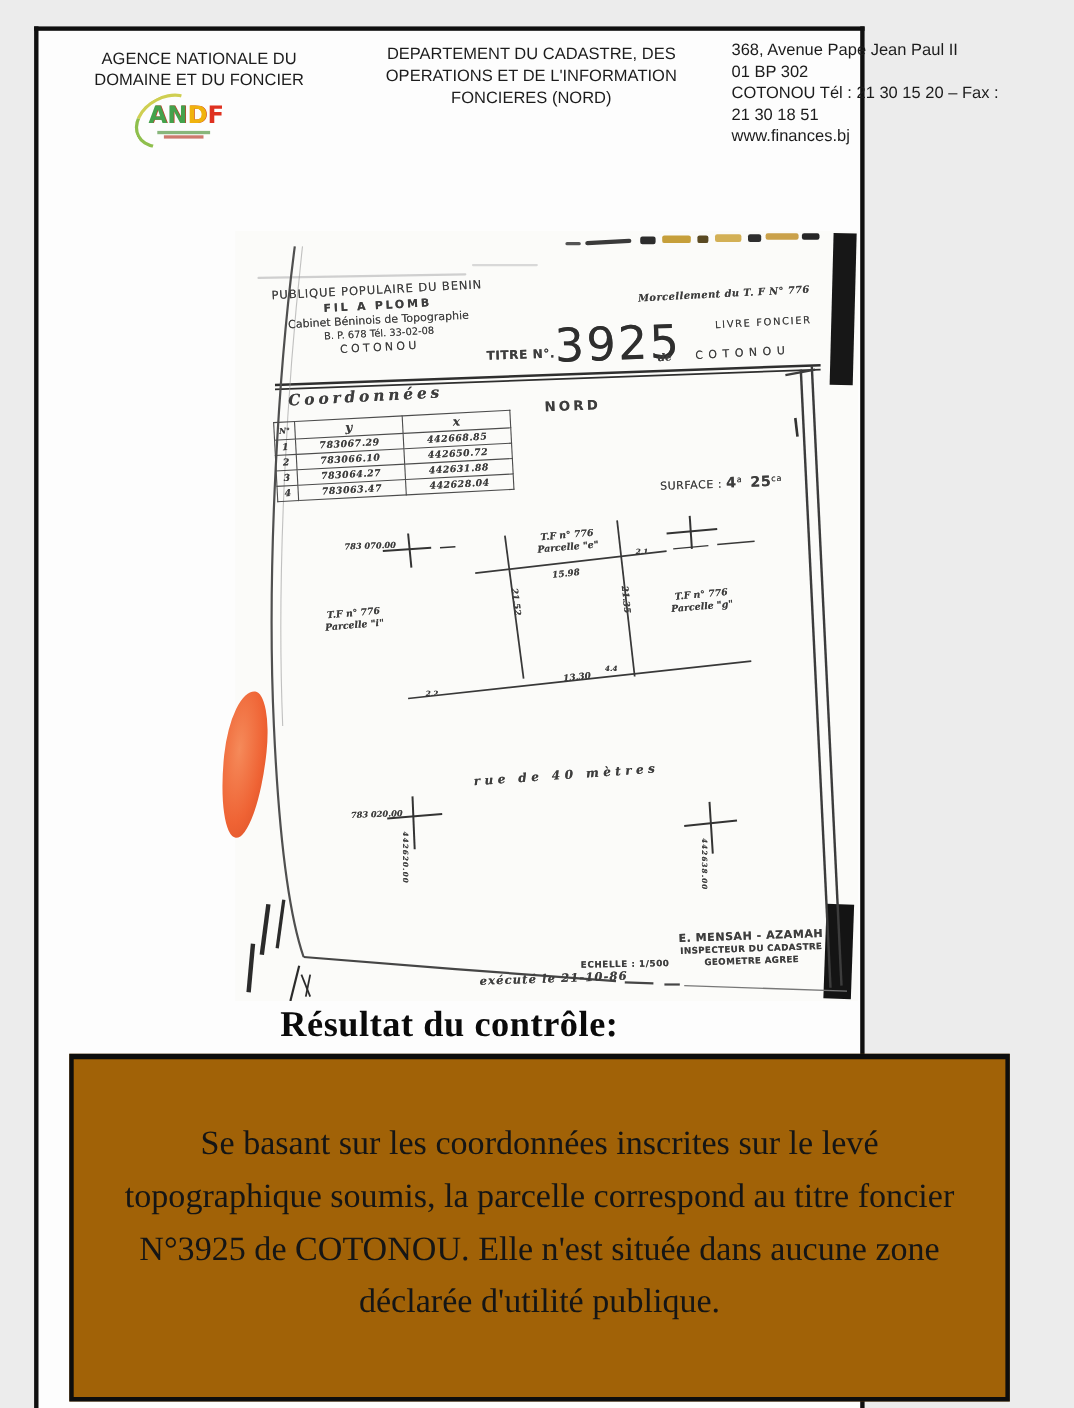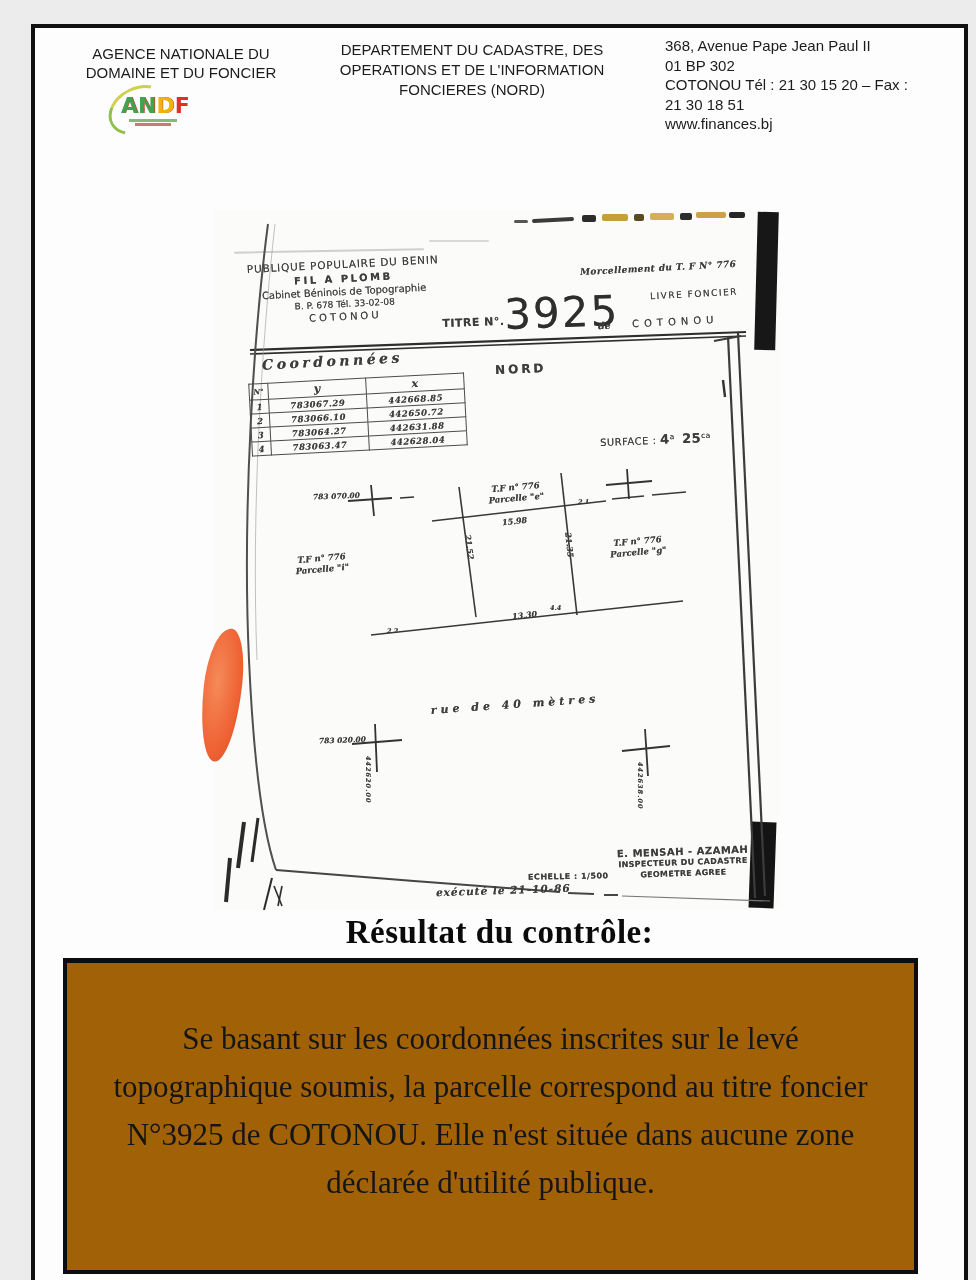--- a/index.html
+++ b/index.html
@@ -1,27 +1,27 @@
 <!DOCTYPE html>
 <html><head>
 <meta charset="utf-8">
 <style>
   * { margin:0; padding:0; box-sizing:border-box; }
   body { background:#d8d8d8; font-family:"Liberation Sans", sans-serif; }
   .page { position:relative; width:976px; height:1280px; background:#ececec; overflow:hidden; margin:0 auto; }
-  .frame { position:absolute; left:31px; top:24px; width:937px; height:1256px; background:#fdfdfd;
+  .frame { position:absolute; left:31px; top:24px; width:755px; height:1256px; background:#fdfdfd;
            border:4px solid #101010; border-bottom:none; }
   .abs { position:absolute; }
 
   
   .agency { left:20px; top:16px; width:252px; text-align:center; font-size:15px; color:#1c1c1c; line-height:19px; }
-  .dept   { left:272px; top:12px; width:330px; text-align:center; font-size:15px; color:#1c1c1c; line-height:20px; }
+  .dept   { left:283px; top:12px; width:330px; text-align:center; font-size:15px; color:#1c1c1c; line-height:20px; }
   .contact{ left:630px; top:8px;  width:278px; text-align:left;  font-size:15px; color:#1c1c1c; line-height:19.5px; }
 
-  .logo { left:70px; top:55px; width:100px; height:60px; }
+  .logo { left:84px; top:55px; width:100px; height:60px; }
   .logo-arc { position:absolute; left:2px; top:4px; width:62px; height:46px; border-radius:50%;
               border:3px solid transparent; border-left-color:#8fbf4d; border-top-color:#cfcf52;
               transform:rotate(-28deg); }
   .logo-text { position:absolute; left:16px; top:10px; font-family:"DejaVu Sans",sans-serif;
                font-weight:800; font-size:22px; letter-spacing:0px; }
   .logo-text .lg { color:#44a24c; text-shadow:0.7px 0 #c8392b; }
   .logo-text .ly { color:#f0b30e; text-shadow:0.5px 0 #c8392b; }
   .logo-text .lr { color:#df3120; }
   .logo-sub1 { position:absolute; left:24px; top:36px; width:48px; height:2.5px; background:#6aa45a; opacity:.8; }
   .logo-sub2 { position:absolute; left:30px; top:40px; width:36px; height:2.5px; background:#c2584a; opacity:.8; }

